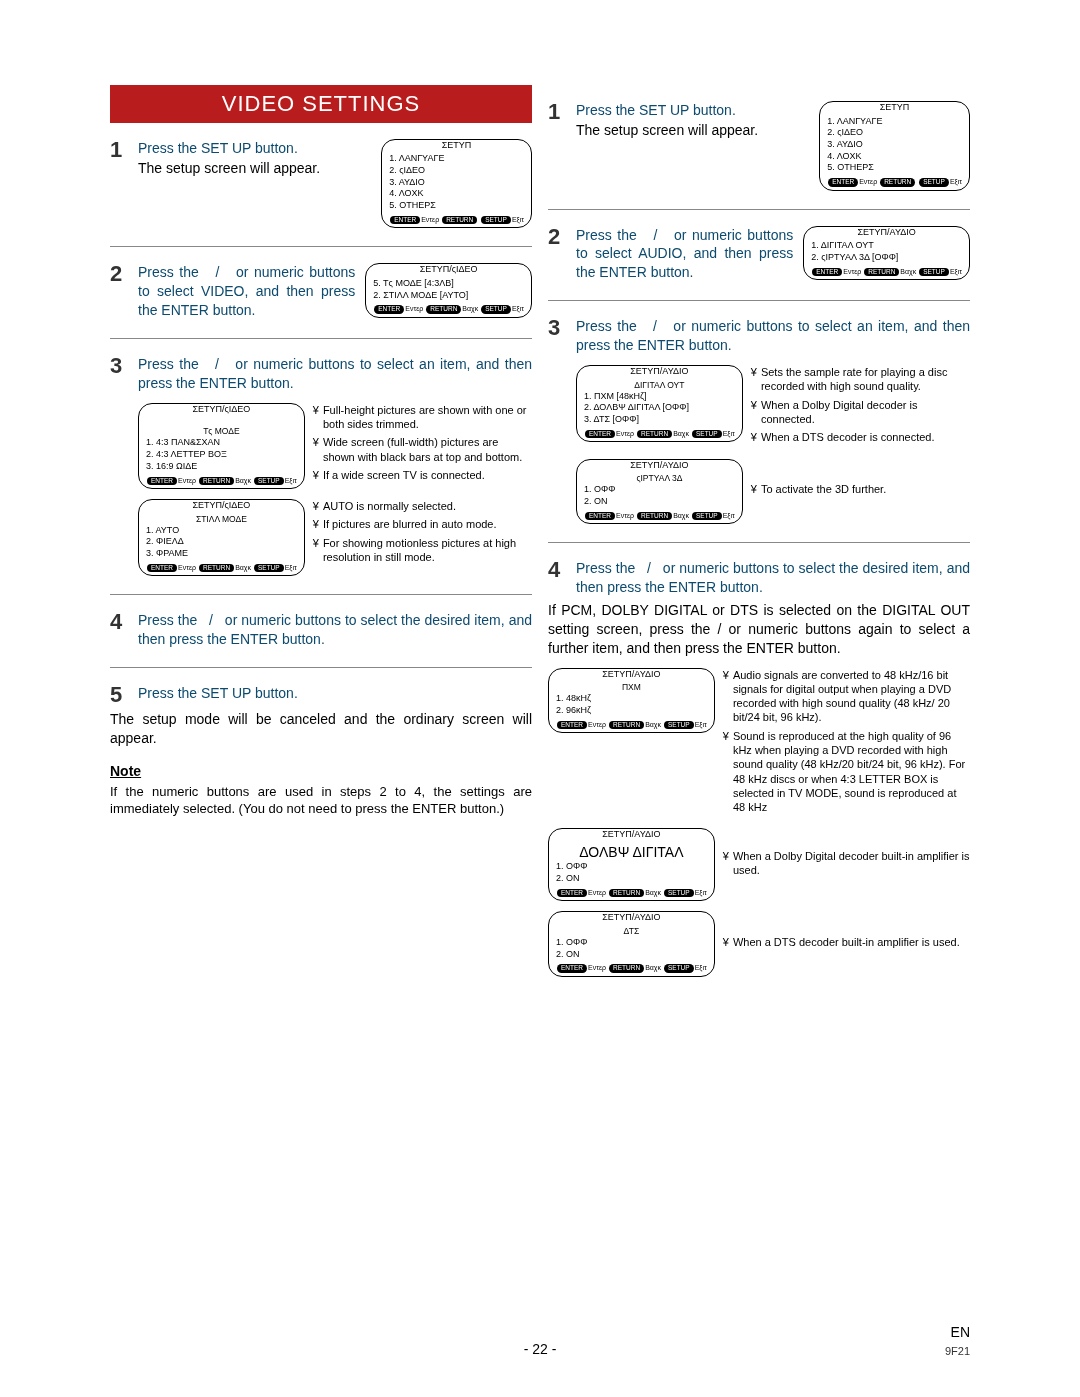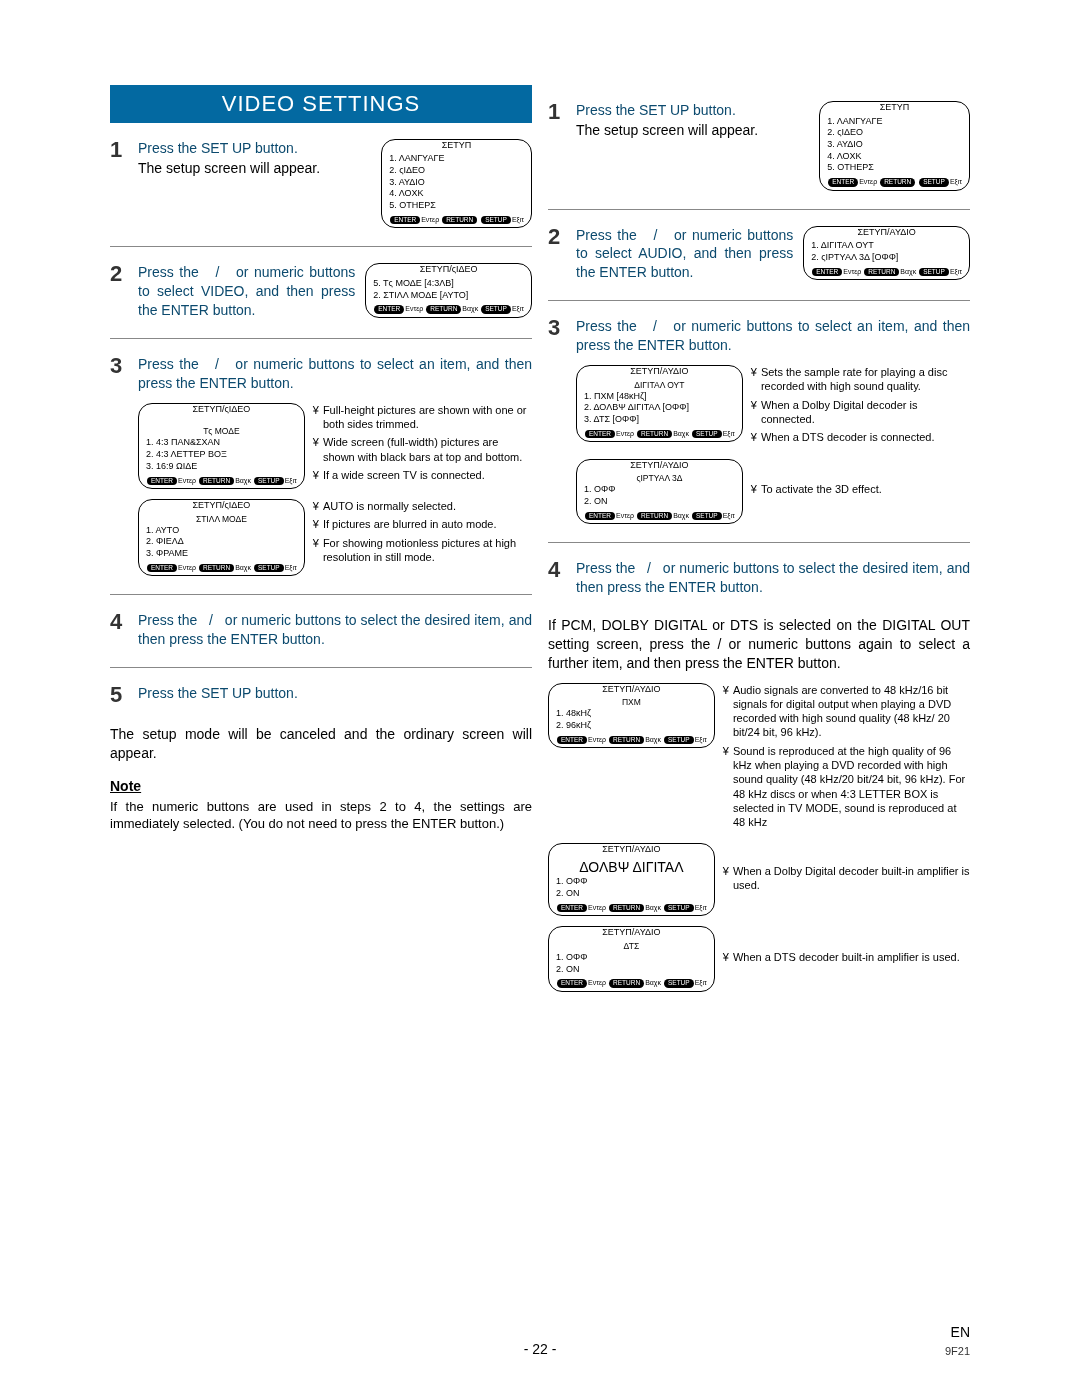--- a/index.html
+++ b/index.html
@@ -20,21 +20,21 @@
   }
   .columns {
     display: flex;
     gap: 16px;
   }
   .col {
     flex: 1;
     min-width: 0;
   }
   .section-title {
-    background: #0369a1;
+    background: #b91c1c;
     color: #fff;
     text-align: center;
     font-size: 22px;
     letter-spacing: 1px;
     padding: 4px 0;
     font-family: Arial, sans-serif;
     font-weight: normal;
     font-variant: small-caps;
   }
   .step {
@@ -132,21 +132,21 @@
     text-decoration: underline;
   }
   .note-body {
     font-size: 13px;
     text-align: justify;
     margin-top: 2px;
   }
   .body-para {
     font-size: 14px;
     text-align: justify;
-    margin-top: 19px;
+    margin-top: 4px;
   }
   .footer {
     position: absolute;
     bottom: 38px;
     left: 0;
     width: 100%;
     text-align: center;
     font-size: 14px;
   }
   .footer-right {
@@ -434,21 +434,21 @@
               </ul>
               <div class="osd-foot">
                 <span class="pill">ENTER</span><span>Εντερ</span>
                 <span class="pill">RETURN</span><span>Βαχκ</span>
                 <span class="pill">SETUP</span><span>Εξιτ</span>
               </div>
             </div>
             <div class="callouts" style="align-self:center;">
               <div class="row">
                   <span class="bullet">¥</span>
-                  <span>To activate the 3D effect.</span>
+                  <span>To activate the 3D further.</span>
                 </div>
             </div>
           </div>
         </div>
       </div>
       <hr class="divider">
 
       <div class="step">
         <div class="num">4</div>
         <div class="step-body">

